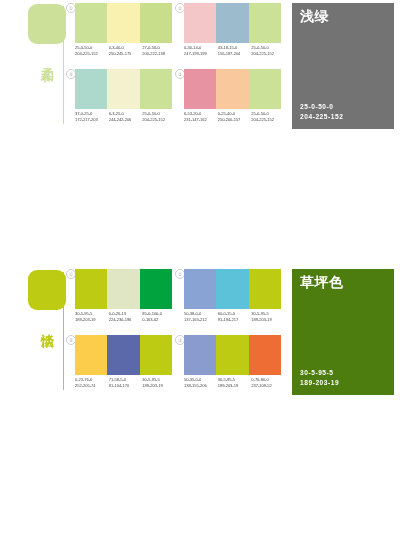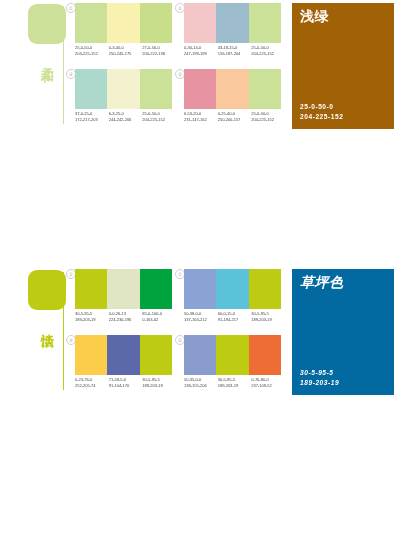--- a/index.html
+++ b/index.html
@@ -194,21 +194,21 @@
               <div class="l1">0-25-40-0</div>
               <div class="l2">250-200-157</div>
             </div>
             <div class="cap">
               <div class="l1">25-0-50-0</div>
               <div class="l2">204-225-152</div>
             </div>
           </div>
         </div>
       </div>
-      <div class="panel" style="background: #a16207;">
+      <div class="panel" style="background: #737373;">
         <div class="panel-title">浅绿</div>
         <div class="panel-vals">
           <div>25-0-50-0</div>
           <div>204-225-152</div>
         </div>
       </div>
     </div>
     <div class="section" style="top: 133px;">
       <div class="left">
         <div class="base-chip" style="background: rgb(189, 203, 19);"></div>
@@ -298,21 +298,21 @@
               <div class="l1">30-5-95-5</div>
               <div class="l2">189-203-19</div>
             </div>
             <div class="cap">
               <div class="l1">0-70-80-0</div>
               <div class="l2">237-109-52</div>
             </div>
           </div>
         </div>
       </div>
-      <div class="panel" style="background: #0369a1; font-style: italic;">
+      <div class="panel" style="background: #4d7c0f;">
         <div class="panel-title">草坪色</div>
         <div class="panel-vals">
           <div>30-5-95-5</div>
           <div>189-203-19</div>
         </div>
       </div>
     </div>
     <div class="section" style="top: 266px;">
       <div class="left">
         <div class="mood" style="color: rgb(135, 134, 55);">诚实</div>

